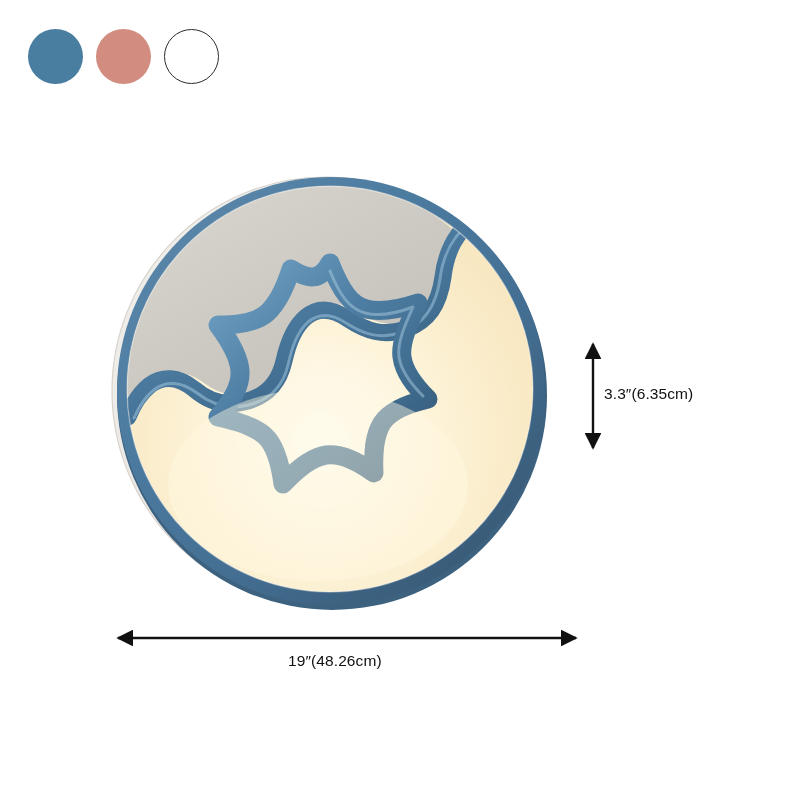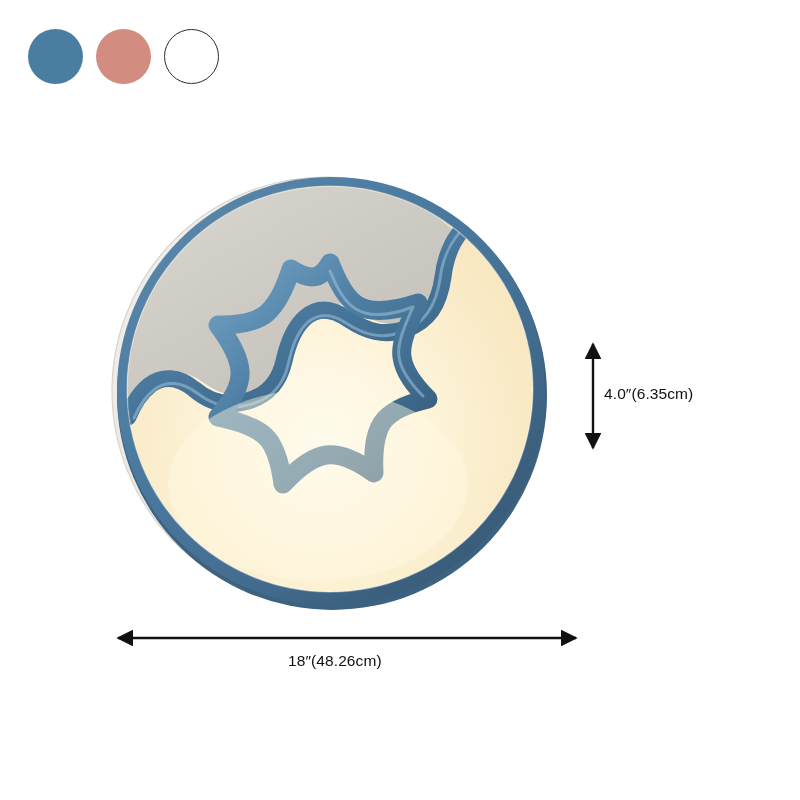--- a/index.html
+++ b/index.html
@@ -214,16 +214,16 @@
       <marker id="arrowStart" viewBox="0 0 10 10" refX="9" refY="5" markerWidth="7" markerHeight="7" orient="auto-start-reverse">
         <path d="M 0 0 L 10 5 L 0 10 z" fill="#111111"></path>
       </marker>
     </defs>
 
     <line x1="593" y1="344" x2="593" y2="448" stroke="#111111" stroke-width="2.4" marker-start="url(#arrowStart)" marker-end="url(#arrowEnd)"></line>
 
     <line x1="118" y1="638" x2="576" y2="638" stroke="#111111" stroke-width="2.4" marker-start="url(#arrowStart)" marker-end="url(#arrowEnd)"></line>
   </svg>
 
-  <div class="dim-label" id="height-label">4.0″(6.35cm)</div>
-
-  <div class="dim-label" id="width-label">18″(48.26cm)</div>
+  <div class="dim-label" id="height-label">3.3″(6.35cm)</div>
+
+  <div class="dim-label" id="width-label">19″(48.26cm)</div>
 </div>
 
 </body></html>

